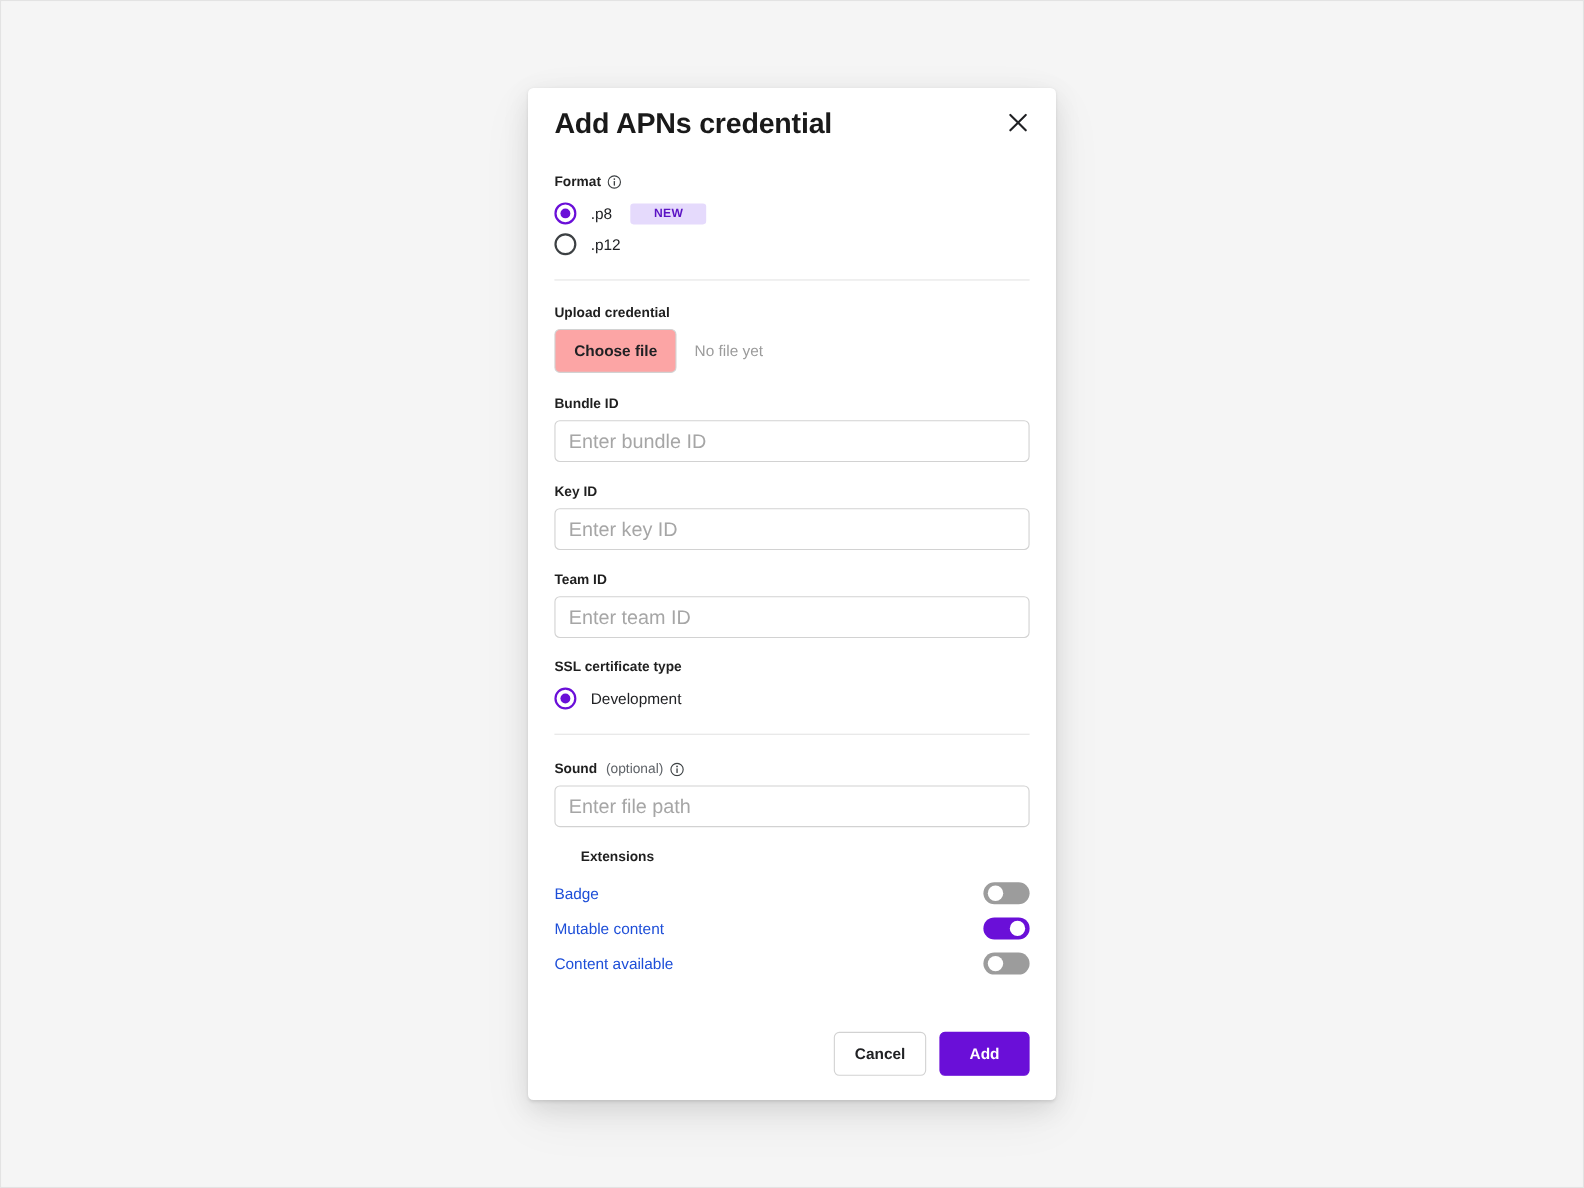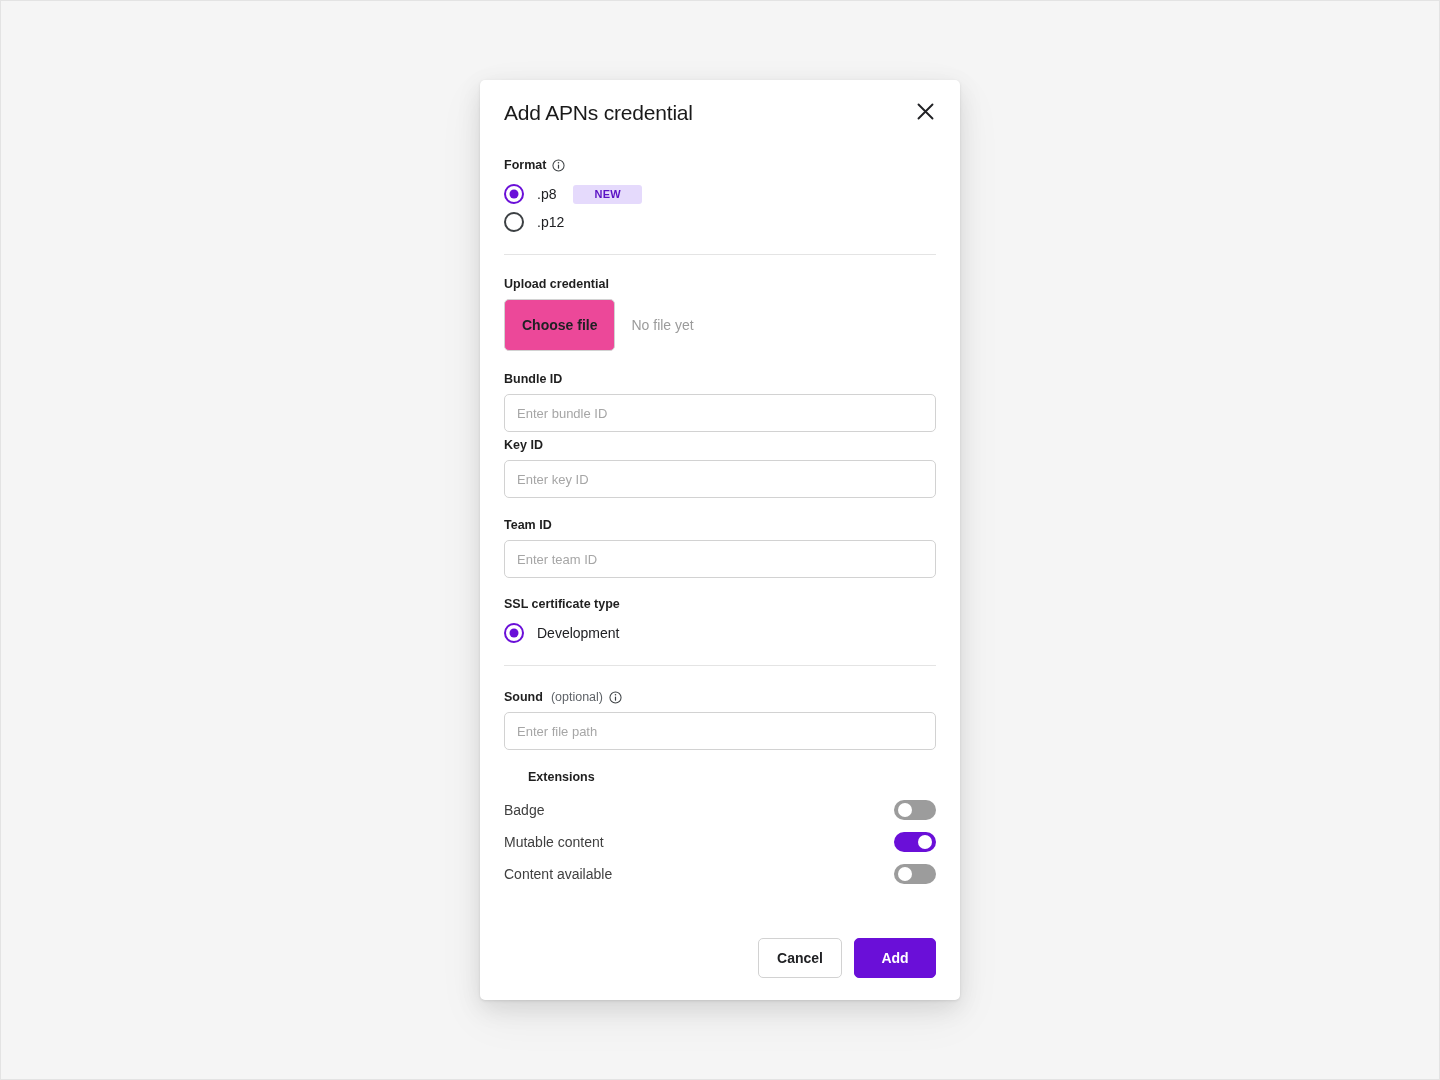--- a/index.html
+++ b/index.html
@@ -37,22 +37,22 @@
   }
 
   
   .dialog-header {
     position: relative;
     height: 64px;
     display: flex;
     align-items: center;
   }
   .dialog-title {
-    font-size: 21px;
-    font-weight: normal;
+    font-size: 26px;
+    font-weight: bold;
     color: #1a1a1a;
     letter-spacing: -0.2px;
     line-height: 1;
   }
   .close-btn {
     position: absolute;
     right: -2px;
     top: 18px;
     width: 26px;
     height: 26px;
@@ -90,21 +90,21 @@
   }
   .info-icon svg { display: block; }
 
   .text-input {
     width: 432px;
     height: 38px;
     border: 1px solid #d2d2d2;
     border-radius: 5px;
     background: #fff;
     font-family: "Liberation Sans", sans-serif;
-    font-size: 13px;
+    font-size: 18px;
     color: #7f1d1d;
     padding: 0 12px;
     outline: none;
   }
   .text-input::placeholder { color: #a6a6a6; }
 
   
   .section-format { margin-top: 14px; }
 
   .radio-row {
@@ -163,25 +163,25 @@
     margin: 0;
   }
 
   
   .upload-row {
     display: flex;
     align-items: center;
     gap: 16px;
   }
   .choose-file-btn {
-    height: 52px;
+    height: 40px;
     padding: 0 17px;
     border: 1px solid #d2d2d2;
     border-radius: 5px;
-    background: #ec4899;
+    background: #fca5a5;
     font-family: "Liberation Sans", sans-serif;
     font-size: 14px;
     font-weight: bold;
     color: #202124;
     cursor: pointer;
   }
   .no-file-text {
     font-size: 14px;
     color: #9b9b9b;
   }
@@ -189,21 +189,21 @@
   
   .toggle-row {
     display: flex;
     align-items: center;
     justify-content: space-between;
     width: 432px;
     height: 32px;
   }
   .toggle-label {
     font-size: 14px;
-    color: #404040;
+    color: #1d4ed8;
   }
   .switch {
     width: 42px;
     height: 20px;
     border-radius: 10px;
     background: #9c9c9c;
     position: relative;
     cursor: pointer;
     flex: 0 0 auto;
   }
@@ -300,21 +300,21 @@
       <button class="choose-file-btn">Choose file</button>
       <span class="no-file-text">No file yet</span>
     </div>
   </div>
 
   <div style="margin-top:21px;">
     <div class="field-label">Bundle ID</div>
     <input class="text-input" type="text" placeholder="Enter bundle ID" style="">
   </div>
 
-  <div style="margin-top:6px;">
+  <div style="margin-top:20px;">
     <div class="field-label">Key ID</div>
     <input class="text-input" type="text" placeholder="Enter key ID" style="">
   </div>
 
   <div style="margin-top:20px;">
     <div class="field-label">Team ID</div>
     <input class="text-input" type="text" placeholder="Enter team ID" style="">
   </div>
 
   <div style="margin-top:19px;">

